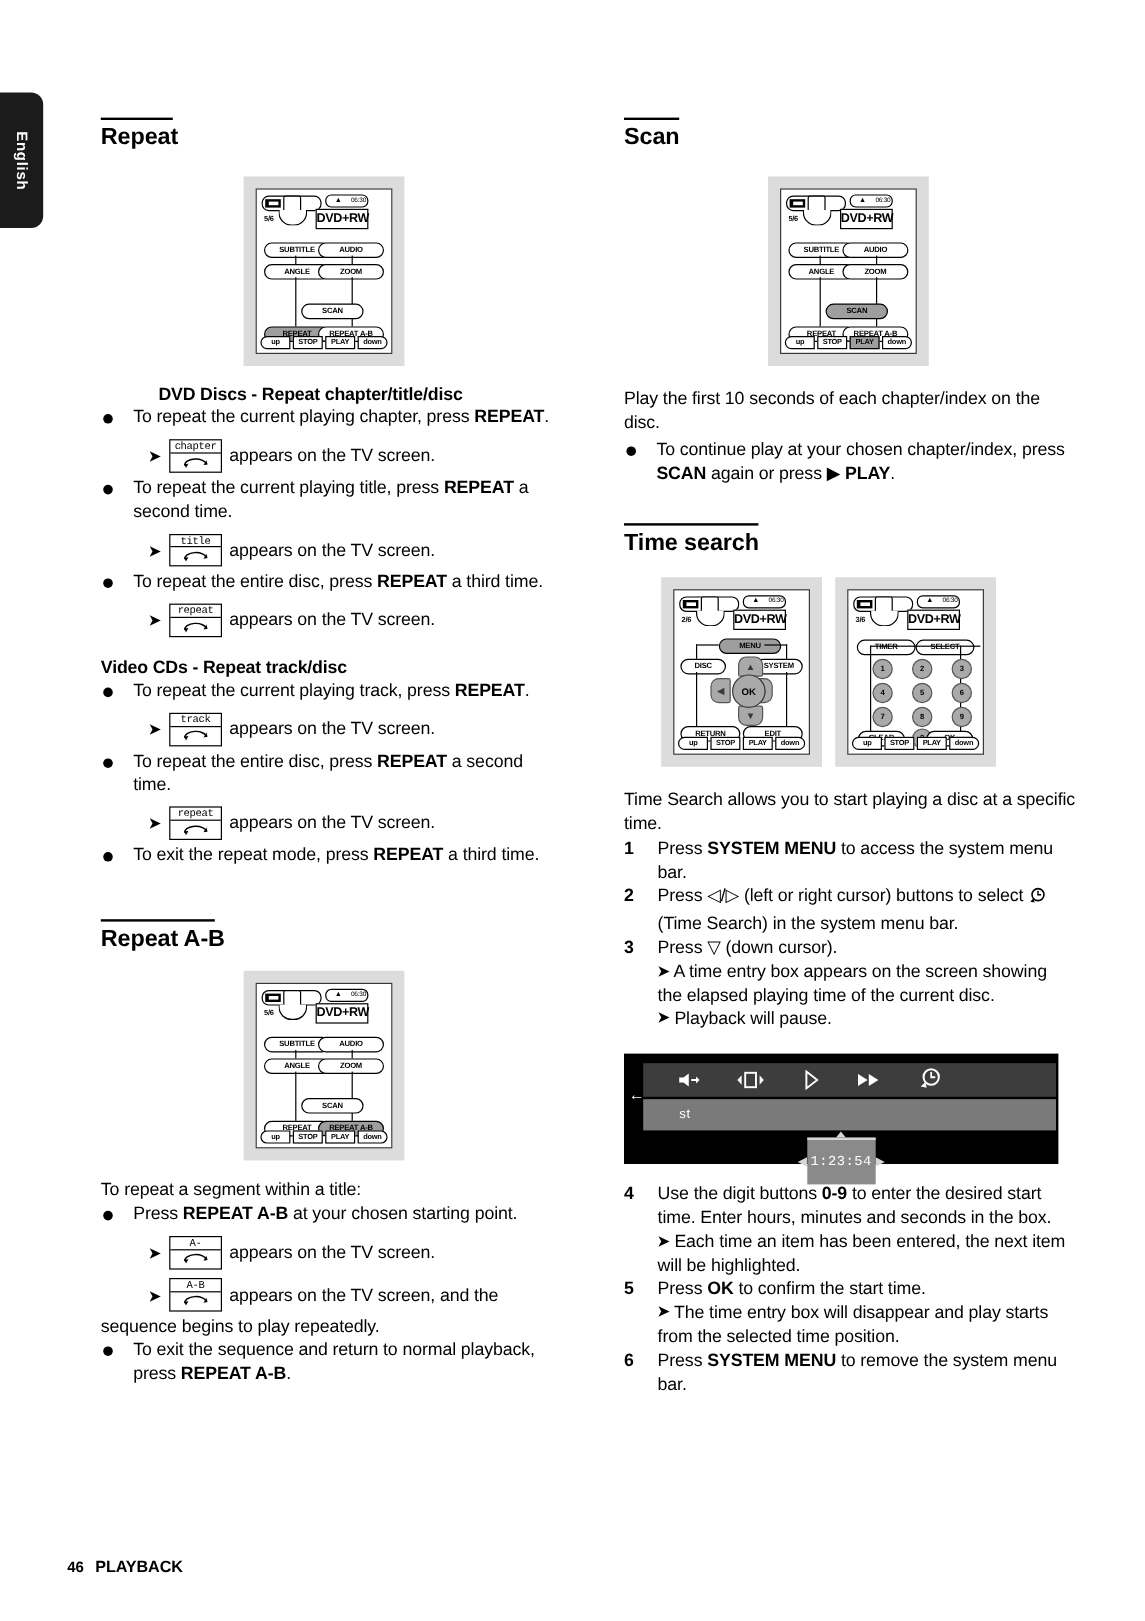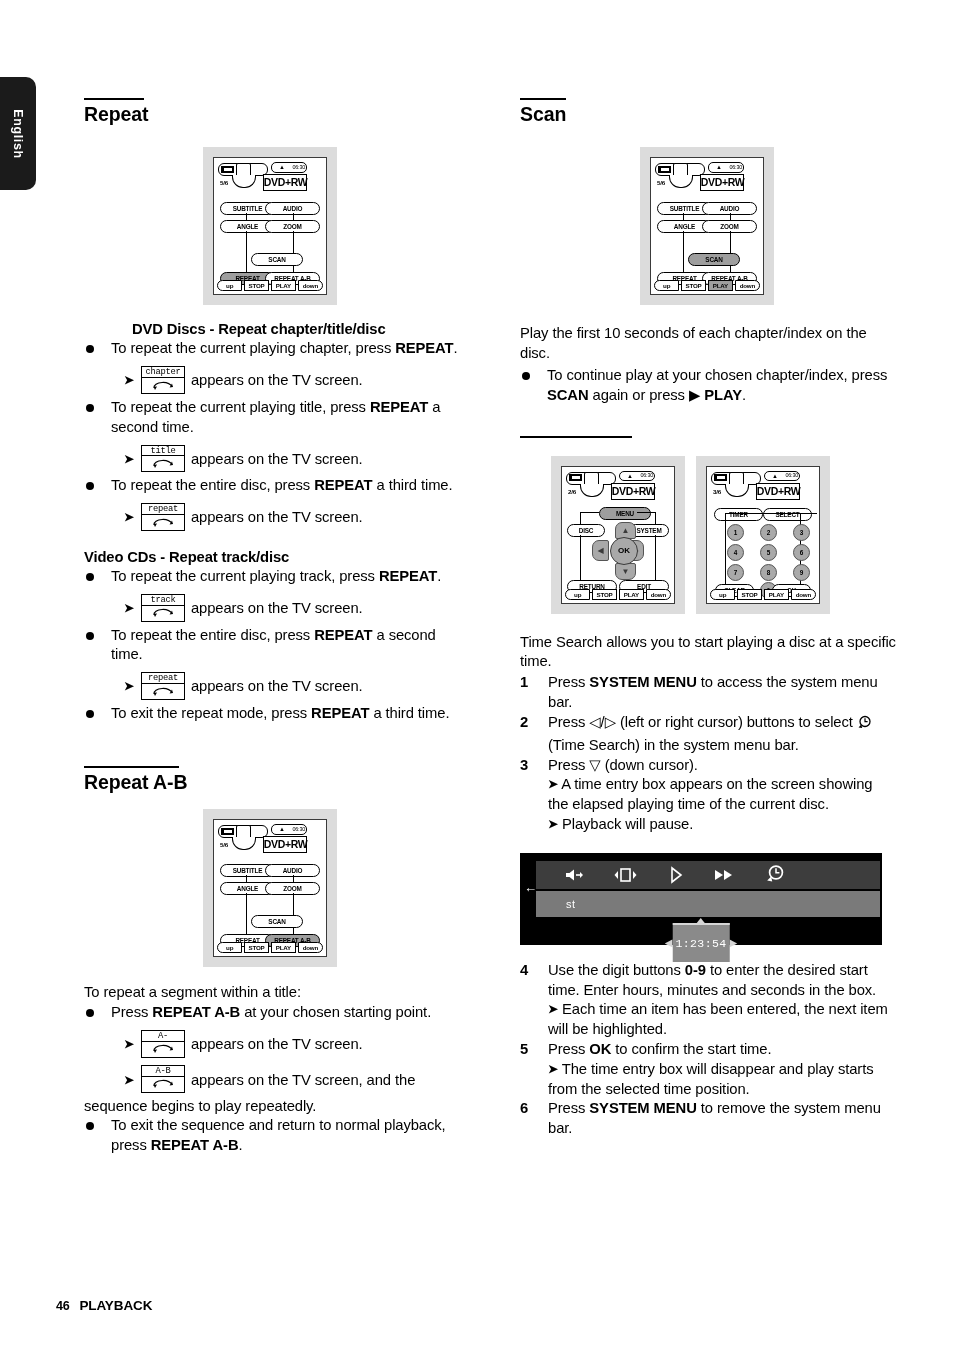--- a/index.html
+++ b/index.html
@@ -671,20 +671,21 @@
       </div>
     </div>
   </div>
 
   <p class="body" style="margin-top:19px;">Play the first 10 seconds of each chapter/index on the disc.</p>
   <ul class="bullets" style="margin-top:2px;">
     <li><span class="dot"></span><span>To continue play at your chosen chapter/index, press </span><b>SCAN</b><span> again or press </span><span>▶</span><b style="margin-left:4px;">PLAY</b><span>.</span></li>
   </ul>
 
   <div class="rule wide" style="margin-top:30px;"></div>
+  <h2 class="section">Time search</h2>
 
   <div style="display:flex; gap:11px; margin-top:18px; margin-left:31px;">
 
     <div class="remote-fig" style="width:134px;height:158px;position:relative;">
       <div class="remote-screen">
         <div class="rc-top">
           <div class="rc-titlebar">
               <span class="lines"></span>
             </div>
           <div class="rc-counter">2/6</div>

